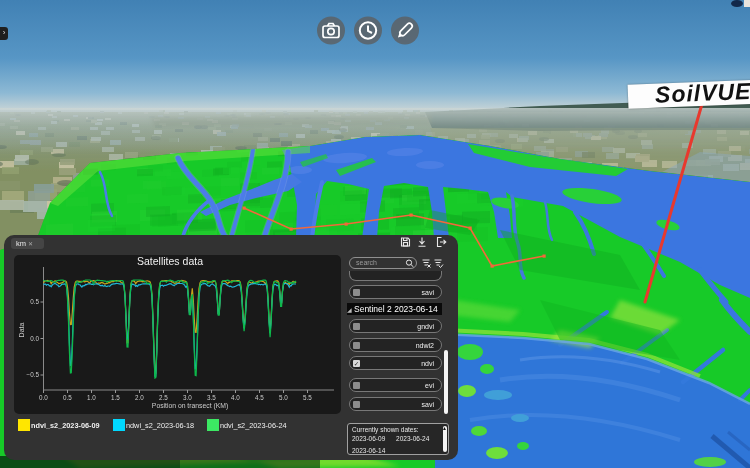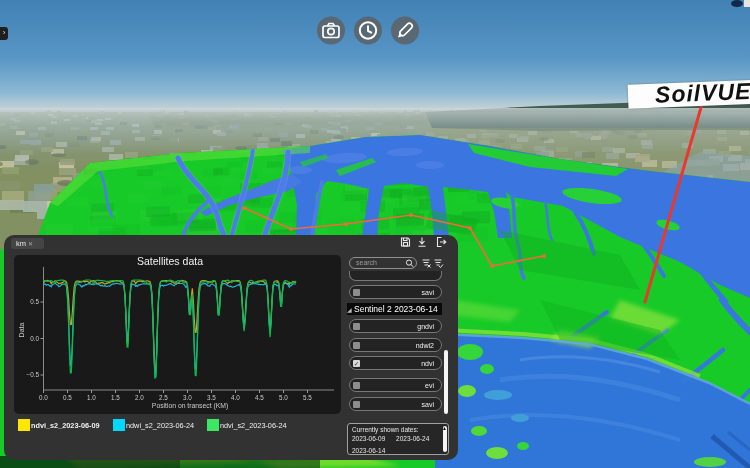--- a/index.html
+++ b/index.html
@@ -1060,21 +1060,21 @@
   <text x="190" y="407.5" font-size="6.8" fill="#ccc" text-anchor="middle">Position on transect (KM)</text>
   <text x="24" y="330" font-size="7" fill="#ccc" text-anchor="middle" transform="rotate(-90 24 330)">Data</text>
   <polyline points="43.5,282.8 44.5,281.3 45.4,281.0 46.4,280.7 47.3,280.4 48.3,280.7 49.3,281.1 50.2,281.4 51.2,283.6 52.1,282.1 53.1,281.9 54.1,281.5 55.0,280.8 56.0,281.1 56.9,282.2 57.9,282.7 58.9,283.8 59.8,283.3 60.8,283.1 61.7,282.9 62.7,282.4 63.7,281.8 64.6,281.0 65.6,281.0 66.5,282.1 67.5,287.0 68.5,297.4 69.4,312.5 70.4,324.6 71.3,324.5 72.3,312.5 73.3,297.6 74.2,287.2 75.2,282.7 76.1,281.4 77.1,281.2 78.1,281.2 79.0,281.6 80.0,281.2 80.9,282.1 81.9,281.2 82.9,281.7 83.8,281.2 84.8,281.9 85.7,281.2 86.7,281.3 87.7,281.4 88.6,282.3 89.6,283.3 90.5,281.4 91.5,281.2 92.5,280.9 93.4,280.6 94.4,280.9 95.3,281.4 96.3,282.9 97.3,283.9 98.2,283.1 99.2,283.1 100.1,283.3 101.1,282.7 102.1,282.6 103.0,282.9 104.0,283.6 104.9,284.0 105.9,283.7 106.9,283.5 107.8,283.2 108.8,282.5 109.7,282.8 110.7,281.8 111.7,281.6 112.6,281.5 113.6,281.6 114.5,280.9 115.5,280.7 116.5,280.5 117.4,280.7 118.4,280.9 119.3,281.1 120.3,281.5 121.3,282.6 122.2,282.9 123.2,282.9 124.1,285.8 125.1,297.4 126.1,320.5 127.0,342.8 128.0,342.7 128.9,320.1 129.9,296.6 130.9,284.7 131.8,281.0 132.8,280.8 133.7,281.1 134.7,281.7 135.7,283.7 136.6,282.2 137.6,281.6 138.5,281.2 139.5,280.9 140.5,281.1 141.4,281.2 142.4,281.8 143.3,281.4 144.3,281.8 145.3,281.2 146.2,281.0 147.2,280.9 148.1,281.0 149.1,281.4 150.1,282.0 151.0,285.2 152.0,294.8 152.9,316.4 153.9,347.8 154.9,372.9 155.8,373.0 156.8,347.9 157.7,316.3 158.7,294.7 159.7,284.8 160.6,281.8 161.6,281.1 162.5,280.9 163.5,280.8 164.5,280.7 165.4,280.6 166.4,280.5 167.3,280.6 168.3,280.7 169.3,280.9 170.2,281.0 171.2,281.3 172.1,282.2 173.1,282.0 174.1,283.3 175.0,283.4 176.0,282.7 176.9,283.1 177.9,283.2 178.9,282.7 179.8,281.1 180.8,280.8 181.7,280.4 182.7,280.6 183.7,280.8 184.6,281.0 185.6,281.4 186.5,281.9 187.5,285.7 188.5,297.3 189.4,312.0 190.4,311.7 191.3,296.8 192.3,288.3 193.3,300.1 194.2,318.0 195.2,332.3 196.1,332.4 197.1,318.4 198.1,300.7 199.0,288.5 200.0,282.9 200.9,281.2 201.9,280.8 202.9,280.6 203.8,280.6 204.8,280.5 205.7,280.8 206.7,281.0 207.7,281.7 208.6,281.9 209.6,281.8 210.5,281.8 211.5,281.9 212.5,282.2 213.4,281.5 214.4,281.0 215.3,281.4 216.3,285.1 217.3,297.7 218.2,313.5 219.2,313.8 220.1,298.6 221.1,286.1 222.1,281.9 223.0,281.0 224.0,280.7 224.9,281.1 225.9,281.9 226.9,282.7 227.8,283.8 228.8,282.2 229.7,282.3 230.7,281.5 231.7,280.8 232.6,280.8 233.6,280.8 234.5,280.8 235.5,280.8 236.5,280.7 237.4,280.6 238.4,280.5 239.3,280.7 240.3,282.3 241.3,288.1 242.2,300.8 243.2,317.3 244.1,325.5 245.1,317.6 246.1,301.3 247.0,288.7 248.0,283.2 248.9,281.7 249.9,282.3 250.9,282.7 251.8,283.0 252.8,282.4 253.7,282.9 254.7,282.6 255.7,282.0 256.6,281.8 257.6,281.3 258.5,281.1 259.5,281.2 260.5,281.1 261.4,281.1 262.4,281.4 263.3,281.5 264.3,282.3 265.3,283.4 266.2,283.1 267.2,286.8 268.1,299.5 269.1,319.7 270.1,330.4 271.0,319.5 272.0,299.2 272.9,286.2 273.9,282.1 274.9,281.2 275.8,281.0 276.8,280.9 277.7,280.9 278.7,282.5 279.7,290.1 280.6,302.9 281.6,303.1 282.5,290.5 283.5,283.1 284.5,283.1 285.4,282.3 286.4,283.5 287.3,283.6 288.3,283.4 289.3,284.4 290.2,282.8 291.2,283.0 292.1,282.3 293.1,281.4 294.1,282.6 295.0,281.6 296.0,283.0" fill="none" stroke="#c8a41b" stroke-width="1.2"></polyline>
   <polyline points="43.5,284.6 44.5,284.2 45.4,284.2 46.4,285.2 47.3,284.5 48.3,284.5 49.3,285.8 50.2,285.6 51.2,286.7 52.1,285.3 53.1,284.1 54.1,283.8 55.0,283.5 56.0,283.9 56.9,284.7 57.9,285.2 58.9,286.7 59.8,286.2 60.8,285.6 61.7,284.3 62.7,284.1 63.7,284.2 64.6,283.9 65.6,284.3 66.5,286.7 67.5,295.6 68.5,315.0 69.4,343.1 70.4,365.5 71.3,365.3 72.3,343.0 73.3,315.1 74.2,295.9 75.2,287.3 76.1,284.6 77.1,284.0 78.1,283.9 79.0,284.6 80.0,284.7 80.9,286.0 81.9,287.0 82.9,285.6 83.8,285.9 84.8,285.4 85.7,284.3 86.7,284.5 87.7,284.0 88.6,283.9 89.6,283.8 90.5,283.9 91.5,284.3 92.5,284.1 93.4,284.8 94.4,284.1 95.3,284.0 96.3,283.8 97.3,283.7 98.2,284.2 99.2,284.8 100.1,285.4 101.1,285.9 102.1,285.3 103.0,286.0 104.0,286.2 104.9,285.5 105.9,286.2 106.9,286.5 107.8,286.0 108.8,286.0 109.7,286.3 110.7,285.2 111.7,284.4 112.6,284.1 113.6,283.9 114.5,283.8 115.5,283.6 116.5,283.4 117.4,283.5 118.4,283.7 119.3,283.8 120.3,284.1 121.3,284.0 122.2,283.9 123.2,284.3 124.1,287.3 125.1,297.9 126.1,318.9 127.0,339.0 128.0,339.2 128.9,319.0 129.9,298.1 130.9,287.5 131.8,284.3 132.8,284.1 133.7,284.6 134.7,284.8 135.7,286.3 136.6,285.5 137.6,286.4 138.5,284.9 139.5,284.8 140.5,284.7 141.4,284.2 142.4,284.0 143.3,283.8 144.3,283.8 145.3,283.8 146.2,283.8 147.2,283.7 148.1,283.9 149.1,284.1 150.1,284.9 151.0,288.0 152.0,297.8 152.9,319.5 153.9,351.0 154.9,376.2 155.8,376.1 156.8,351.0 157.7,319.6 158.7,297.9 159.7,288.2 160.6,285.3 161.6,285.5 162.5,285.2 163.5,286.2 164.5,285.4 165.4,285.3 166.4,285.1 167.3,284.7 168.3,284.4 169.3,283.8 170.2,283.6 171.2,283.8 172.1,284.7 173.1,285.1 174.1,285.8 175.0,284.8 176.0,284.5 176.9,283.8 177.9,283.5 178.9,283.5 179.8,283.5 180.8,283.5 181.7,283.5 182.7,283.8 183.7,284.2 184.6,285.0 185.6,287.1 186.5,286.3 187.5,288.8 188.5,299.9 189.4,314.0 190.4,313.9 191.3,299.7 192.3,296.5 193.3,316.4 194.2,345.5 195.2,368.8 196.1,369.0 197.1,346.1 198.1,317.0 199.0,296.9 200.0,287.8 200.9,284.9 201.9,284.2 202.9,283.8 203.8,283.6 204.8,283.4 205.7,283.8 206.7,284.7 207.7,285.7 208.6,285.9 209.6,286.2 210.5,285.2 211.5,284.2 212.5,283.9 213.4,284.6 214.4,285.5 215.3,285.9 216.3,288.9 217.3,300.0 218.2,314.0 219.2,313.8 220.1,299.4 221.1,288.0 222.1,284.3 223.0,283.6 224.0,283.5 224.9,283.7 225.9,284.1 226.9,285.1 227.8,285.6 228.8,286.0 229.7,286.5 230.7,286.1 231.7,287.0 232.6,287.1 233.6,286.9 234.5,286.6 235.5,286.3 236.5,285.7 237.4,285.2 238.4,284.9 239.3,284.4 240.3,286.1 241.3,291.8 242.2,304.3 243.2,320.4 244.1,328.2 245.1,320.4 246.1,304.5 247.0,292.1 248.0,286.5 248.9,285.3 249.9,284.6 250.9,284.1 251.8,283.9 252.8,283.8 253.7,283.6 254.7,283.4 255.7,283.6 256.6,283.8 257.6,284.0 258.5,284.6 259.5,284.3 260.5,284.8 261.4,284.3 262.4,284.7 263.3,284.9 264.3,284.1 265.3,284.1 266.2,284.8 267.2,289.2 268.1,302.2 269.1,322.3 270.1,333.3 271.0,322.3 272.0,302.2 272.9,289.3 273.9,284.9 274.9,284.2 275.8,284.6 276.8,285.5 277.7,285.4 278.7,285.8 279.7,292.1 280.6,303.0 281.6,302.8 282.5,291.5 283.5,284.9 284.5,283.6 285.4,283.3 286.4,283.7 287.3,284.1 288.3,285.2 289.3,287.2 290.2,285.6 291.2,285.8 292.1,284.5 293.1,284.0 294.1,284.0 295.0,284.0 296.0,284.0" fill="none" stroke="#1fb7d8" stroke-width="1.2"></polyline>
   <polyline points="43.5,280.7 44.5,280.7 45.4,280.8 46.4,281.0 47.3,281.4 48.3,281.1 49.3,281.4 50.2,280.7 51.2,280.6 52.1,281.1 53.1,281.9 54.1,282.0 55.0,282.3 56.0,281.7 56.9,280.8 57.9,280.5 58.9,280.3 59.8,280.3 60.8,280.2 61.7,280.2 62.7,280.2 63.7,280.4 64.6,280.7 65.6,282.2 66.5,287.0 67.5,299.5 68.5,322.4 69.4,351.5 70.4,373.0 71.3,372.8 72.3,351.4 73.3,322.3 74.2,299.5 75.2,287.3 76.1,282.6 77.1,281.4 78.1,282.3 79.0,282.4 80.0,282.5 80.9,282.1 81.9,281.5 82.9,281.2 83.8,280.6 84.8,280.3 85.7,280.0 86.7,280.0 87.7,280.0 88.6,280.0 89.6,280.0 90.5,280.3 91.5,280.7 92.5,281.4 93.4,283.8 94.4,282.5 95.3,280.9 96.3,280.5 97.3,280.2 98.2,280.3 99.2,280.4 100.1,280.5 101.1,280.6 102.1,280.7 103.0,280.9 104.0,280.9 104.9,281.1 105.9,281.1 106.9,282.3 107.8,281.3 108.8,281.6 109.7,281.0 110.7,280.8 111.7,280.7 112.6,280.5 113.6,280.6 114.5,280.7 115.5,280.8 116.5,281.4 117.4,280.9 118.4,280.9 119.3,280.6 120.3,280.5 121.3,280.5 122.2,280.6 123.2,281.2 124.1,284.8 125.1,297.6 126.1,322.7 127.0,346.9 128.0,347.1 128.9,322.9 129.9,297.7 130.9,284.9 131.8,281.0 132.8,280.3 133.7,280.2 134.7,280.1 135.7,280.0 136.6,280.0 137.6,280.0 138.5,280.0 139.5,280.0 140.5,280.1 141.4,280.3 142.4,280.4 143.3,280.6 144.3,281.0 145.3,281.4 146.2,282.3 147.2,283.6 148.1,283.1 149.1,283.4 150.1,283.5 151.0,285.5 152.0,295.7 152.9,318.5 153.9,351.7 154.9,378.1 155.8,377.7 156.8,350.9 157.7,317.4 158.7,294.2 159.7,284.3 160.6,281.4 161.6,281.1 162.5,281.5 163.5,281.2 164.5,281.1 165.4,281.3 166.4,282.1 167.3,280.8 168.3,280.6 169.3,280.3 170.2,280.1 171.2,280.4 172.1,280.6 173.1,280.9 174.1,282.1 175.0,281.9 176.0,281.6 176.9,281.4 177.9,280.7 178.9,280.7 179.8,281.2 180.8,280.8 181.7,280.9 182.7,282.1 183.7,282.1 184.6,282.8 185.6,282.6 186.5,282.0 187.5,285.9 188.5,298.6 189.4,314.7 190.4,314.6 191.3,298.2 192.3,294.2 193.3,316.4 194.2,349.2 195.2,375.3 196.1,375.6 197.1,350.0 198.1,317.5 199.0,295.2 200.0,285.1 200.9,282.4 201.9,281.9 202.9,282.2 203.8,282.0 204.8,281.1 205.7,281.3 206.7,281.6 207.7,283.5 208.6,282.8 209.6,282.7 210.5,282.3 211.5,281.6 212.5,280.8 213.4,280.7 214.4,280.6 215.3,281.1 216.3,285.2 217.3,298.4 218.2,315.2 219.2,315.2 220.1,298.6 221.1,285.5 222.1,281.3 223.0,280.7 224.0,280.7 224.9,280.6 225.9,280.5 226.9,280.3 227.8,280.2 228.8,280.5 229.7,281.2 230.7,281.6 231.7,282.6 232.6,281.5 233.6,281.2 234.5,281.2 235.5,280.7 236.5,281.3 237.4,281.5 238.4,281.5 239.3,281.4 240.3,283.0 241.3,289.3 242.2,303.5 243.2,321.9 244.1,331.1 245.1,322.3 246.1,304.1 247.0,289.9 248.0,283.3 248.9,281.3 249.9,280.6 250.9,280.3 251.8,280.6 252.8,280.9 253.7,282.1 254.7,282.6 255.7,282.4 256.6,283.3 257.6,282.2 258.5,282.5 259.5,281.8 260.5,280.8 261.4,280.5 262.4,280.3 263.3,280.2 264.3,280.2 265.3,280.2 266.2,281.1 267.2,286.2 268.1,301.2 269.1,324.5 270.1,337.1 271.0,324.7 272.0,301.6 272.9,286.8 273.9,282.0 274.9,281.3 275.8,281.7 276.8,282.6 277.7,282.6 278.7,282.9 279.7,291.5 280.6,306.3 281.6,306.3 282.5,291.4 283.5,282.6 284.5,280.8 285.4,280.6 286.4,280.9 287.3,281.0 288.3,282.4 289.3,282.1 290.2,282.6 291.2,283.3 292.1,282.4 293.1,283.5 294.1,282.0 295.0,282.2 296.0,281.0" fill="none" stroke="#0db84a" stroke-width="1.2"></polyline>
 </svg>
 
 <div class="abs" style="left:18px;top:419px;width:11.5px;height:11.5px;background:#ffe600;"></div>
 <div class="abs" style="left:31px;top:421px;color:#f0f0f0;font-size:7.3px;font-weight:bold;">ndvi_s2_2023-06-09</div>
 <div class="abs" style="left:113px;top:419px;width:11.5px;height:11.5px;background:#00d9ff;"></div>
-<div class="abs" style="left:126px;top:421px;color:#f0f0f0;font-size:7.3px;">ndwi_s2_2023-06-24</div>
+<div class="abs" style="left:126px;top:421px;color:#f0f0f0;font-size:7.3px;">ndwi_s2_2023-06-18</div>
 <div class="abs" style="left:207px;top:419px;width:11.5px;height:11.5px;background:#3ce863;"></div>
 <div class="abs" style="left:220px;top:421px;color:#f0f0f0;font-size:7.3px;">ndvi_s2_2023-06-24</div>
 
 <div class="abs" style="left:349px;top:257px;width:68px;height:12px;border:1px solid #909090;border-radius:6px;
      color:#9a9a9a;font-size:7px;line-height:10px;padding-left:6px;">search</div>
 <svg class="abs" style="left:405px;top:259px" width="10" height="9" viewBox="0 0 10 9">
   <circle cx="4" cy="3.6" r="2.6" stroke="#e8e8e8" fill="none" stroke-width="1"></circle>
   <line x1="6" y1="5.6" x2="8.5" y2="8" stroke="#e8e8e8" stroke-width="1"></line>
 </svg>
 <svg class="abs" style="left:422px;top:259px" width="22" height="9" viewBox="0 0 22 9">

